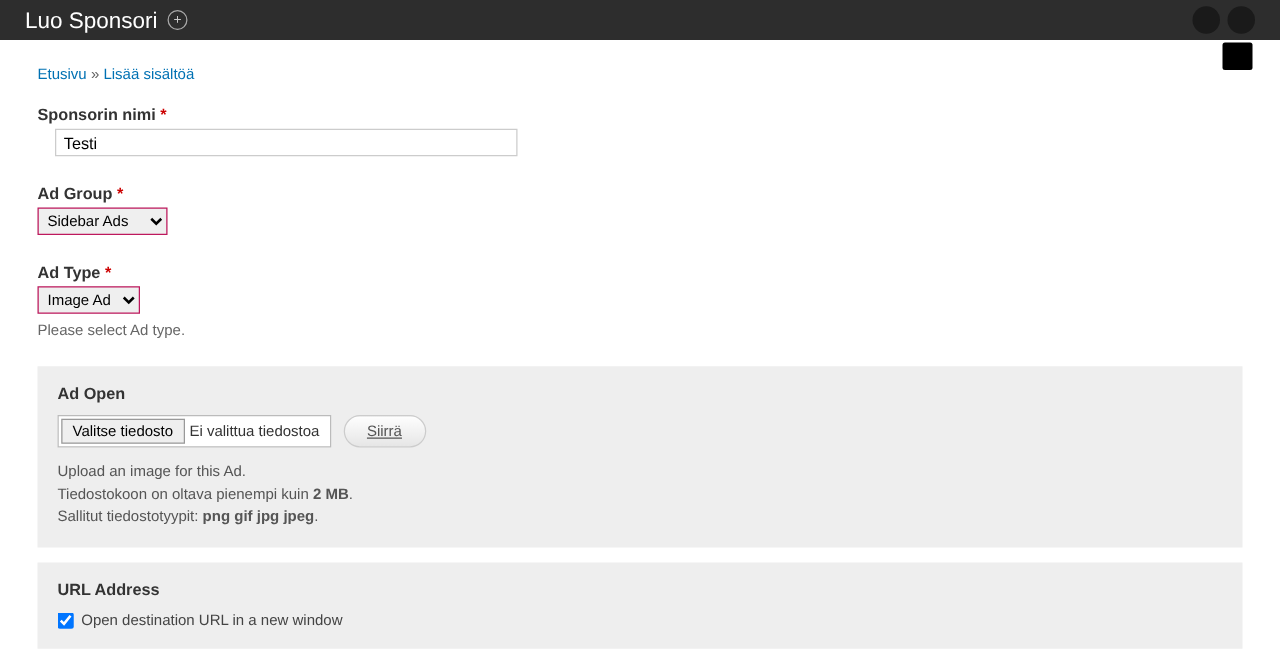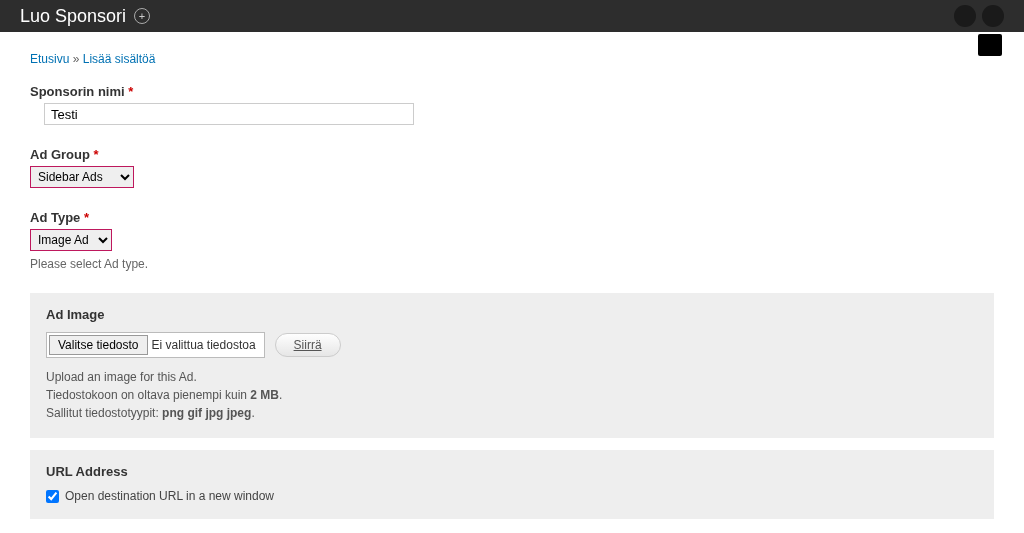--- a/index.html
+++ b/index.html
@@ -108,21 +108,20 @@
     }
     .fieldset-box .legend {
       font-weight: bold;
       font-size: 13px;
       color: #333;
       margin-bottom: 10px;
     }
     
     .file-row {
       display: flex;
-      align-items: center;
       gap: 10px;
       margin-bottom: 10px;
     }
     .file-input-wrap {
       display: inline-flex;
       align-items: center;
       border: 1px solid #bbb;
       background: #fff;
       padding: 0;
       height: 26px;
@@ -226,21 +225,21 @@
       <span>Ad Type</span>
       <span class="required-star">*</span>
     </label>
     <select class="ad-type">
       <option>Image Ad</option>
     </select>
     <div class="help-text">Please select Ad type.</div>
   </div>
 
   <div class="fieldset-box">
-    <div class="legend">Ad Image</div>
+    <div class="legend">Ad Open</div>
     <div class="file-row">
       <span class="file-input-wrap">
         <button class="file-choose-btn">Valitse tiedosto</button>
         <span class="file-status">Ei valittua tiedostoa</span>
       </span>
       <button class="upload-btn">Siirrä</button>
     </div>
     <div class="upload-help">
       <div>Upload an image for this Ad.</div>
       <div>

